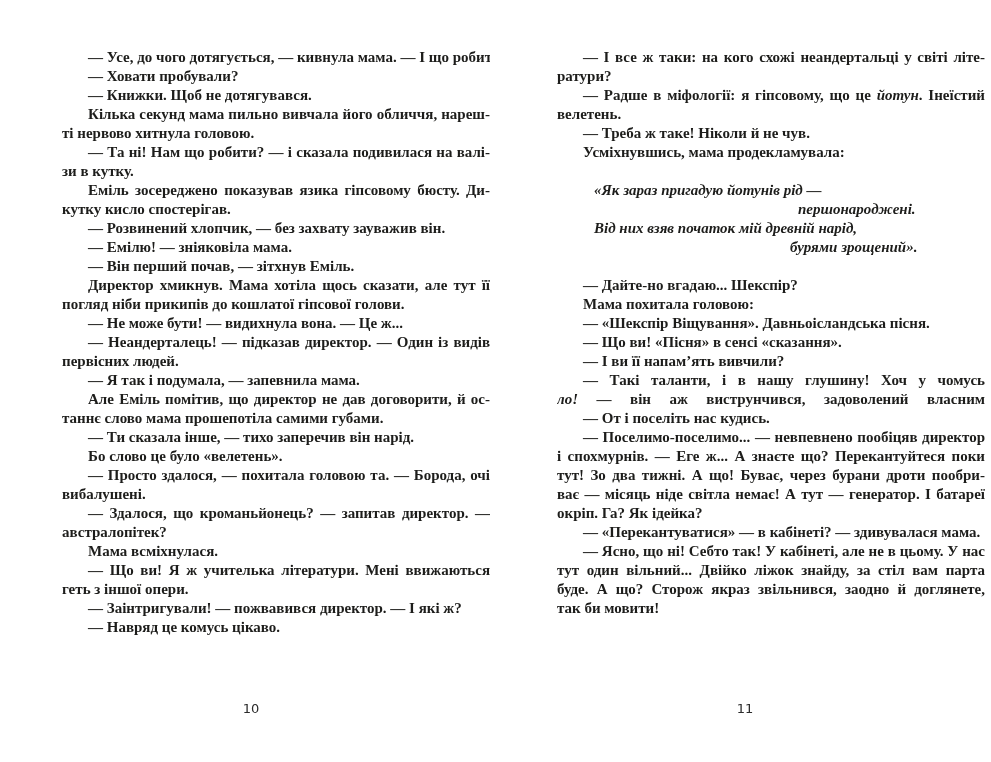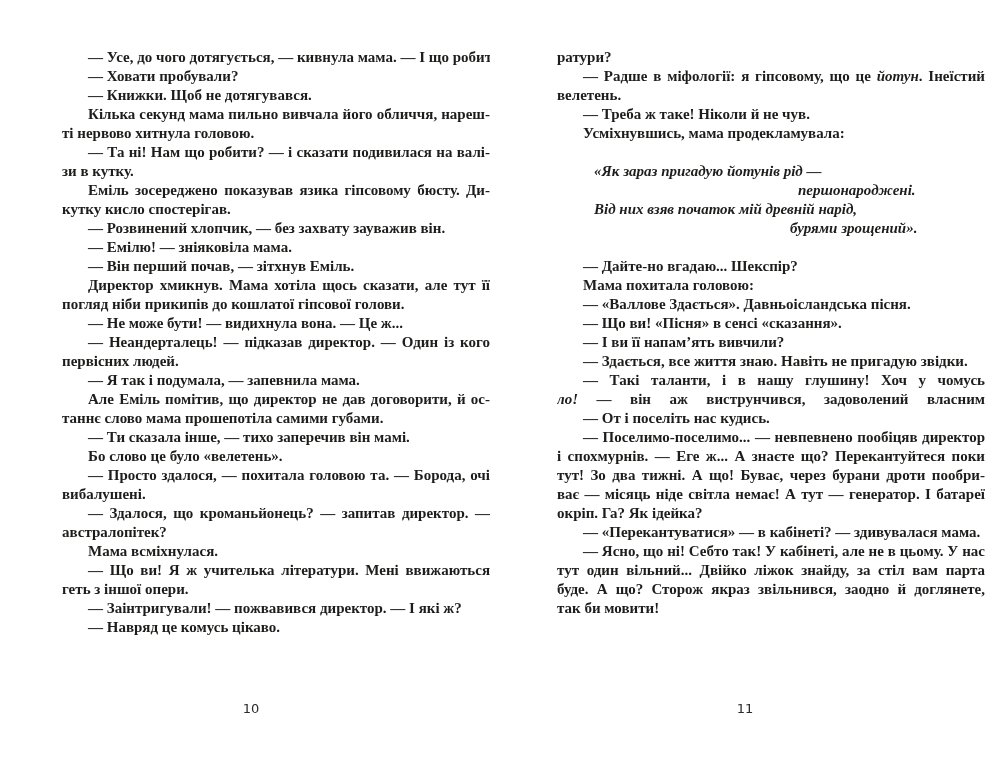--- a/index.html
+++ b/index.html
@@ -62,68 +62,68 @@
 <body>
 
 <div class="spread">
   <section>
     <div class="text-block" id="text-left">
         <div class="line p">— Усе, до чого дотягується, — кивнула мама. — І що робити?</div>
         <div class="line p">— Ховати пробували?</div>
         <div class="line p">— Книжки. Щоб не дотягувався.</div>
         <div class="line p just">Кілька секунд мама пильно вивчала його обличчя, нареш-</div>
         <div class="line c">ті нервово хитнула головою.</div>
-        <div class="line p just">— Та ні! Нам що робити? — і сказати подивилася на валі-</div>
+        <div class="line p just">— Та ні! Нам що робити? — і сказала подивилася на валі-</div>
         <div class="line c">зи в кутку.</div>
         <div class="line p just">Еміль зосереджено показував язика гіпсовому бюсту. Ди-</div>
         <div class="line c">кутку кисло спостерігав.</div>
         <div class="line p">— Розвинений хлопчик, — без захвату зауважив він.</div>
         <div class="line p">— Емілю! — зніяковіла мама.</div>
         <div class="line p">— Він перший почав, — зітхнув Еміль.</div>
         <div class="line p just">Директор хмикнув. Мама хотіла щось сказати, але тут її</div>
         <div class="line c">погляд ніби прикипів до кошлатої гіпсової голови.</div>
         <div class="line p">— Не може бути! — видихнула вона. — Це ж...</div>
-        <div class="line p just">— Неандерталець! — підказав директор. — Один із кого</div>
+        <div class="line p just">— Неандерталець! — підказав директор. — Один із видів</div>
         <div class="line c">первісних людей.</div>
         <div class="line p">— Я так і подумала, — запевнила мама.</div>
         <div class="line p just">Але Еміль помітив, що директор не дав договорити, й ос-</div>
         <div class="line c">таннє слово мама прошепотіла самими губами.</div>
-        <div class="line p">— Ти сказала інше, — тихо заперечив він мамі.</div>
+        <div class="line p">— Ти сказала інше, — тихо заперечив він нарід.</div>
         <div class="line p">Бо слово це було «велетень».</div>
         <div class="line p just">— Просто здалося, — похитала головою та. — Борода, очі</div>
         <div class="line c">вибалушені.</div>
         <div class="line p just">— Здалося, що кроманьйонець? — запитав директор. — Чи</div>
         <div class="line c">австралопітек?</div>
         <div class="line p">Мама всміхнулася.</div>
         <div class="line p just">— Що ви! Я ж учителька літератури. Мені ввижаються речі</div>
         <div class="line c">геть з іншої опери.</div>
         <div class="line p">— Заінтригували! — пожвавився директор. — І які ж?</div>
         <div class="line p">— Навряд це комусь цікаво.</div>
       </div>
     <div class="page-num" id="folio-left">10</div>
   </section>
   <section>
     <div class="text-block" id="text-right">
+        <div class="line p just">— І все ж таки: на кого схожі неандертальці у світі літе-</div>
         <div class="line c">ратури?</div>
         <div class="line p just"><span>— Радше в міфології: я гіпсовому, що це </span><span class="ital">йотун</span><span>. Інеїстий</span></div>
         <div class="line c">велетень.</div>
         <div class="line p">— Треба ж таке! Ніколи й не чув.</div>
         <div class="line p">Усміхнувшись, мама продекламувала:</div>
         <div class="line blank"></div>
         <div class="line v1 ital">«Як зараз пригадую йотунів рід —</div>
         <div class="line v2 ital">першонароджені.</div>
         <div class="line v1 ital">Від них взяв початок мій древній нарід,</div>
         <div class="line v3 ital">бурями зрощений».</div>
         <div class="line blank"></div>
         <div class="line p">— Дайте-но вгадаю... Шекспір?</div>
         <div class="line p">Мама похитала головою:</div>
-        <div class="line p">— «Валлове Здається». Давньоісландська пісня.</div>
+        <div class="line p">— «Шекспір Віщування». Давньоісландська пісня.</div>
         <div class="line p">— Що ви! «Пісня» в сенсі «сказання».</div>
         <div class="line p">— І ви її напам’ять вивчили?</div>
-        <div class="line p">— Здається, все життя знаю. Навіть не пригадую звідки.</div>
         <div class="line p just"><span>— Такі таланти, і в нашу глушину! Хоч у чомусь </span><span class="ital">поталани-</span></div>
         <div class="line c just"><span class="ital">ло!</span><span> — він аж виструнчився, задоволений власним каламбуром.</span></div>
         <div class="line p">— От і поселіть нас кудись.</div>
         <div class="line p just">— Поселимо-поселимо... — невпевнено пообіцяв директор</div>
         <div class="line c just">і спохмурнів. — Еге ж... А знаєте що? Перекантуйтеся поки</div>
         <div class="line c just">тут! Зо два тижні. А що! Буває, через бурани дроти пообри-</div>
         <div class="line c just">ває — місяць ніде світла немає! А тут — генератор. І батареї —</div>
         <div class="line c">окріп. Га? Як ідейка?</div>
         <div class="line p">— «Перекантуватися» — в кабінеті? — здивувалася мама.</div>
         <div class="line p just">— Ясно, що ні! Себто так! У кабінеті, але не в цьому. У нас</div>

